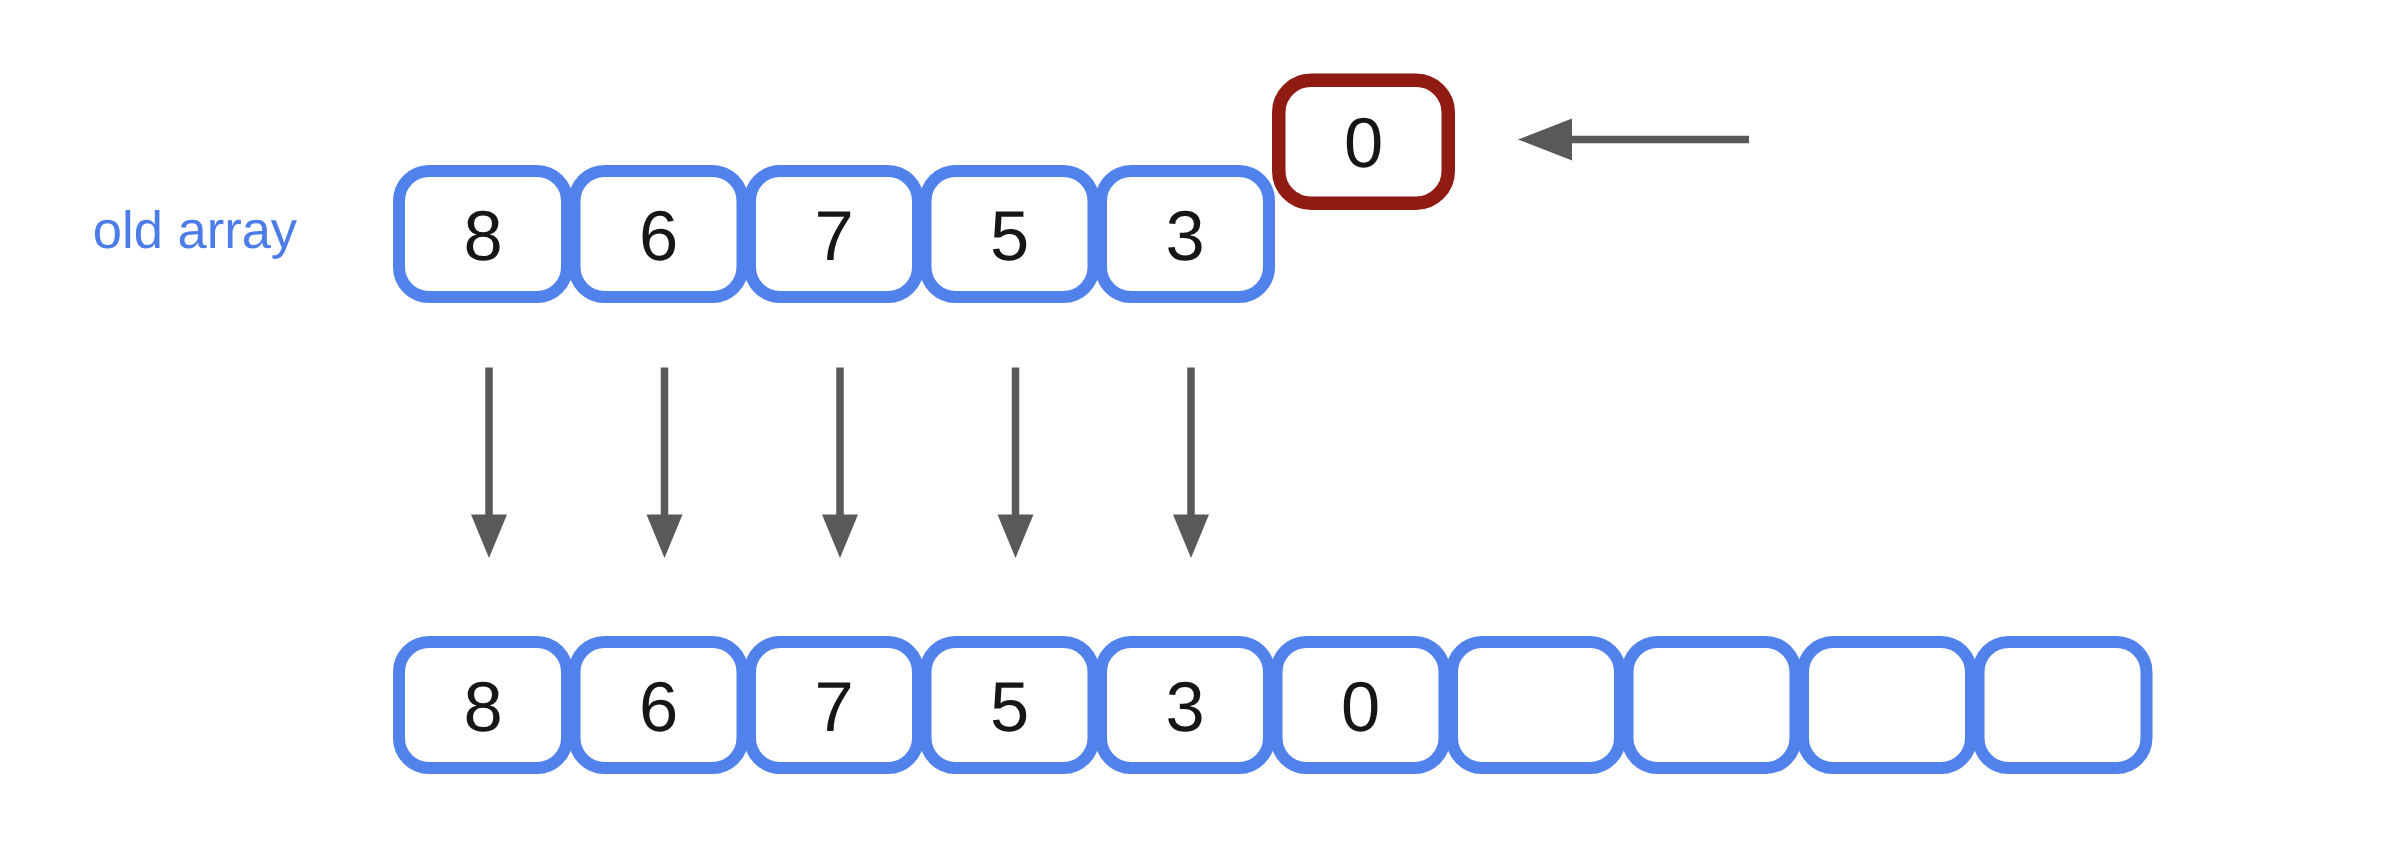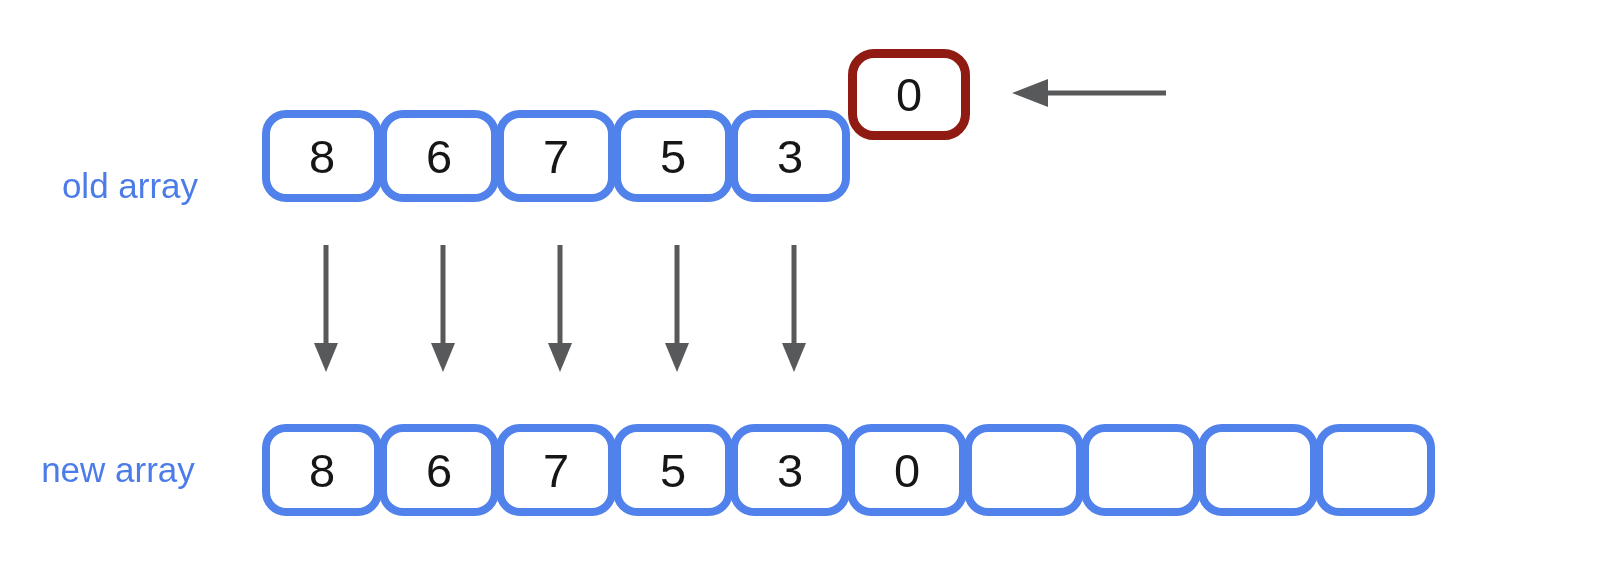--- a/index.html
+++ b/index.html
@@ -13,21 +13,21 @@
   }
   .array-label {
     position: absolute;
     width: 170px;
     font-size: 35px;
     line-height: 40px;
     color: var(--label-blue);
     text-align: center;
     white-space: nowrap;
   }
-  #old-array-label { left: 45px; top: 134px; margin-top: 32px; }
+  #old-array-label { left: 45px; top: 134px; }
   #new-array-label { left: 33px; top: 450px; }
   .cell-row {
     position: absolute;
     display: flex;
     z-index: 1;
   }
   #old-array-row { left: 262px; top: 110px; }
   #new-array-row { left: 262px; top: 424px; }
   .cell {
     box-sizing: border-box;
@@ -130,21 +130,20 @@
     <g>
       <line class="arrow-line" x1="677" y1="245" x2="677" y2="345"></line>
       <polygon class="arrow-head" points="665,343 689,343 677,372"></polygon>
     </g>
     <g>
       <line class="arrow-line" x1="794" y1="245" x2="794" y2="345"></line>
       <polygon class="arrow-head" points="782,343 806,343 794,372"></polygon>
     </g>
   </svg>
 
-  <div class="array-label" id="new-array-label">new array</div>
 
   <div class="cell-row" id="new-array-row">
     <div class="cell">
         <span>8</span>
       </div>
     <div class="cell">
         <span>6</span>
       </div>
     <div class="cell">
         <span>7</span>

